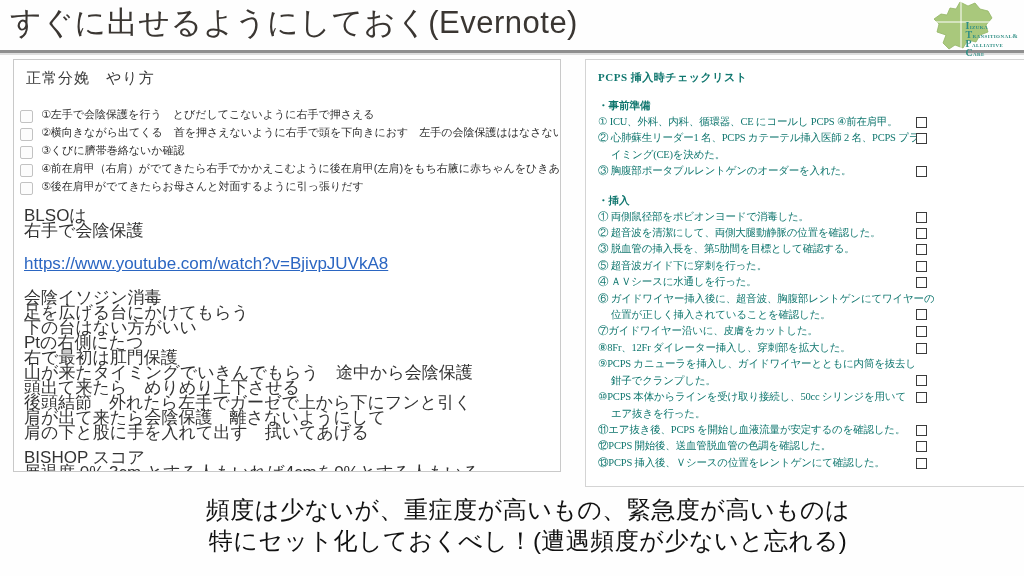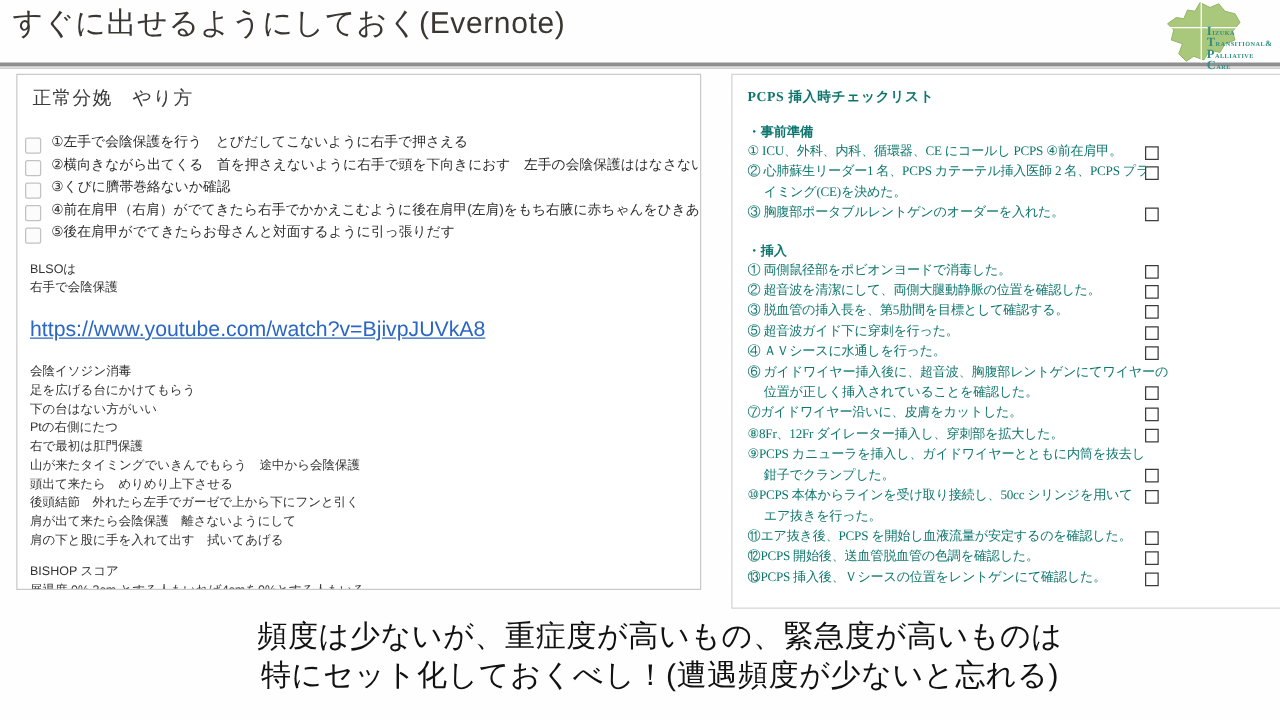--- a/index.html
+++ b/index.html
@@ -1,42 +1,42 @@
 <!DOCTYPE html>
 <html><head>
 <meta charset="utf-8">
 <style>
   html,body{margin:0;padding:0;}
   body{width:1024px;height:576px;background:#ffffff;position:relative;overflow:hidden;
        font-family:"Liberation Sans","DejaVu Sans",sans-serif;}
   .slide{position:absolute;inset:0;background:#fefefe;}
 
   
-  .slide-title{position:absolute;left:10px;top:2px;font-size:24px;color:#3a3632;
+  .slide-title{position:absolute;left:10px;top:2px;font-size:31px;color:#3a3632;
                letter-spacing:0.5px;white-space:nowrap;}
   .title-rule{position:absolute;left:0;top:50px;width:1024px;height:3px;background:#8f8f8f;
               border-bottom:2px solid #dedede;}
 
   
   .logo{position:absolute;right:4px;top:1px;width:92px;height:55px;}
   .logo svg{position:absolute;left:2px;top:0;}
   .logo-text{position:absolute;right:2px;top:21px;text-align:left;}
   .logo-line{font-family:"Liberation Serif","DejaVu Serif",serif;font-variant:small-caps;
              font-weight:600;font-size:6.5px;line-height:8px;color:#2f8e84;letter-spacing:0.4px;}
   .logo-line::first-letter{font-size:10px;}
 
   
   .left-note{position:absolute;left:13px;top:59px;width:546px;height:411px;background:#ffffff;
              border:1px solid #c9c9c9;overflow:hidden;color:#2e2e2e;}
   .ln-title{margin:9px 0 0 12px;font-size:15px;color:#3a3a3a;letter-spacing:1px;}
   .ln-checklist{margin:17px 0 0 6px;}
   .lcheck-row{display:flex;align-items:flex-end;line-height:18px;font-size:11px;white-space:nowrap;}
   .lcheckbox{flex:0 0 auto;width:11px;height:11px;margin:3px 8px 0 0;border:1px solid #c2c2c2;
              background:#fcfcfc;border-radius:2px;}
-  .lblock{margin-left:10px;font-size:10px;line-height:15px;white-space:nowrap;color:#333;}
+  .lblock{margin-left:10px;font-size:17px;line-height:15px;white-space:nowrap;color:#333;}
   .ln-blso{margin-top:13px;}
   .ln-link-wrap{margin:16px 0 0 10px;font-size:17px;white-space:nowrap;}
   .ln-link{color:#2b66c2;text-decoration:underline;cursor:pointer;}
   .ln-proc{margin-top:16px;}
   .ln-bishop{margin-top:10px;}
 
   
   .right-note{position:absolute;left:585px;top:59px;width:438px;height:426px;background:#ffffff;
               border:1px solid #d4d4d4;overflow:hidden;color:#0f766e;
               font-family:"Liberation Serif","DejaVu Serif",serif;}

